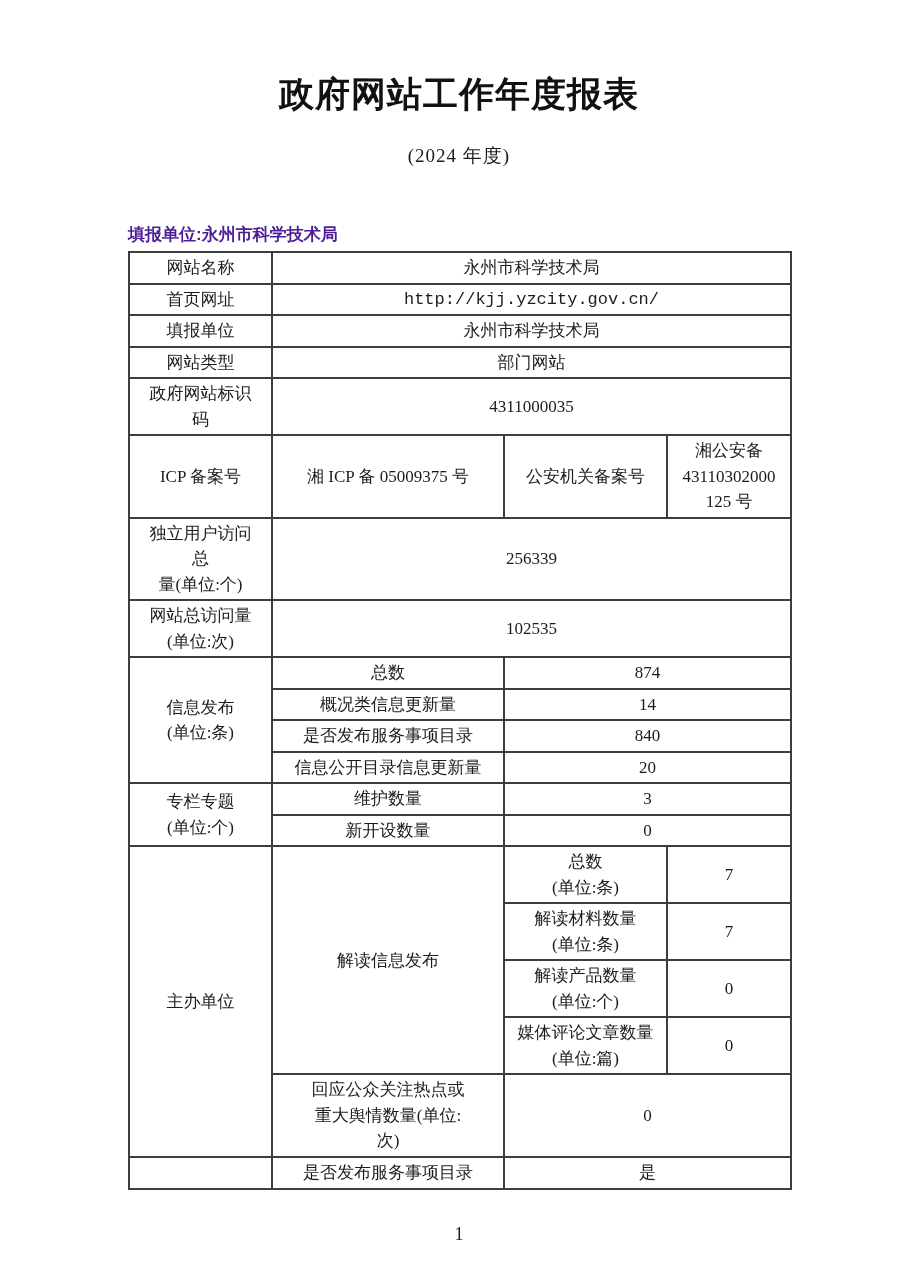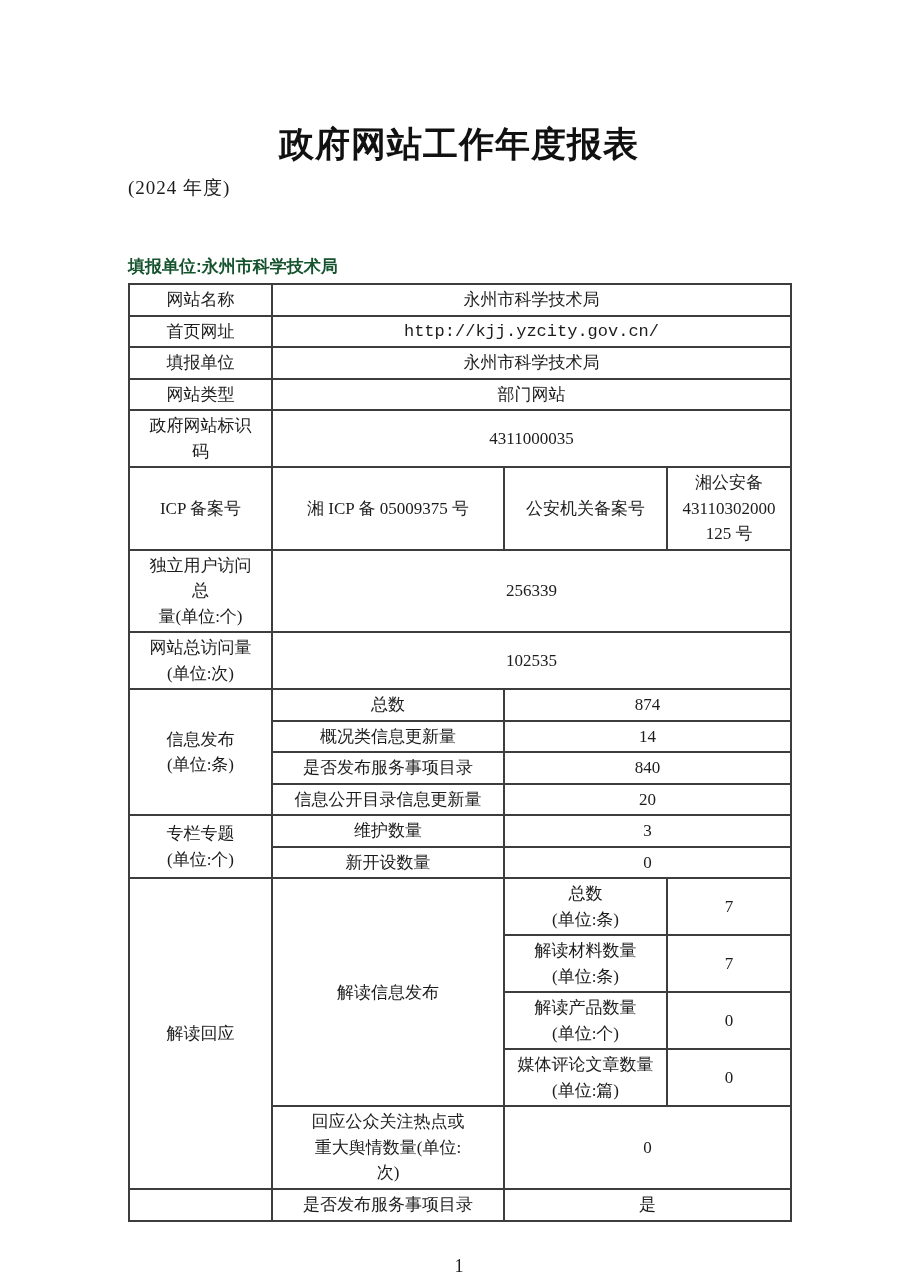--- a/index.html
+++ b/index.html
@@ -19,43 +19,43 @@
     height: 1272px;
     background: #ffffff;
     box-sizing: border-box;
   }
   .content {
     width: 662px;
     margin-left: 128px;
   }
   .doc-title {
     margin: 0;
-    padding-top: 120px;
+    padding-top: 70px;
     text-align: center;
     font-family: "Liberation Sans", "DejaVu Sans", sans-serif;
     font-weight: 700;
     font-size: 35px;
     line-height: 1.35;
     letter-spacing: 1px;
     color: #111111;
   }
   .doc-subtitle {
-    margin-top: 8px;
-    text-align: left;
+    margin-top: 26px;
+    text-align: center;
     font-size: 19px;
     letter-spacing: 1px;
     color: #1c1c1c;
   }
   .reporting-unit {
     margin-top: 54px;
     margin-bottom: 5px;
     font-family: "Liberation Sans", "DejaVu Sans", sans-serif;
     font-weight: 700;
     font-size: 17px;
-    color: #14532d;
+    color: #4c1d95;
   }
   table.report {
     border-collapse: collapse;
     width: 662px;
     table-layout: fixed;
     border: 2px solid #3d3d3d;
   }
   table.report td {
     border: 2px solid #3d3d3d;
     text-align: center;
@@ -166,21 +166,21 @@
 (单位:个)</td>
           <td>维护数量</td>
           <td colspan="2">3</td>
         </tr>
         <tr class="r30">
           <td>新开设数量</td>
           <td colspan="2">0</td>
         </tr>
 
         <tr class="r52 thick-top">
-          <td rowspan="5">解读回应</td>
+          <td rowspan="5">主办单位</td>
           <td rowspan="4">解读信息发布</td>
           <td>总数
 (单位:条)</td>
           <td>7</td>
         </tr>
         <tr class="r52">
           <td>解读材料数量
 (单位:条)</td>
           <td>7</td>
         </tr>

